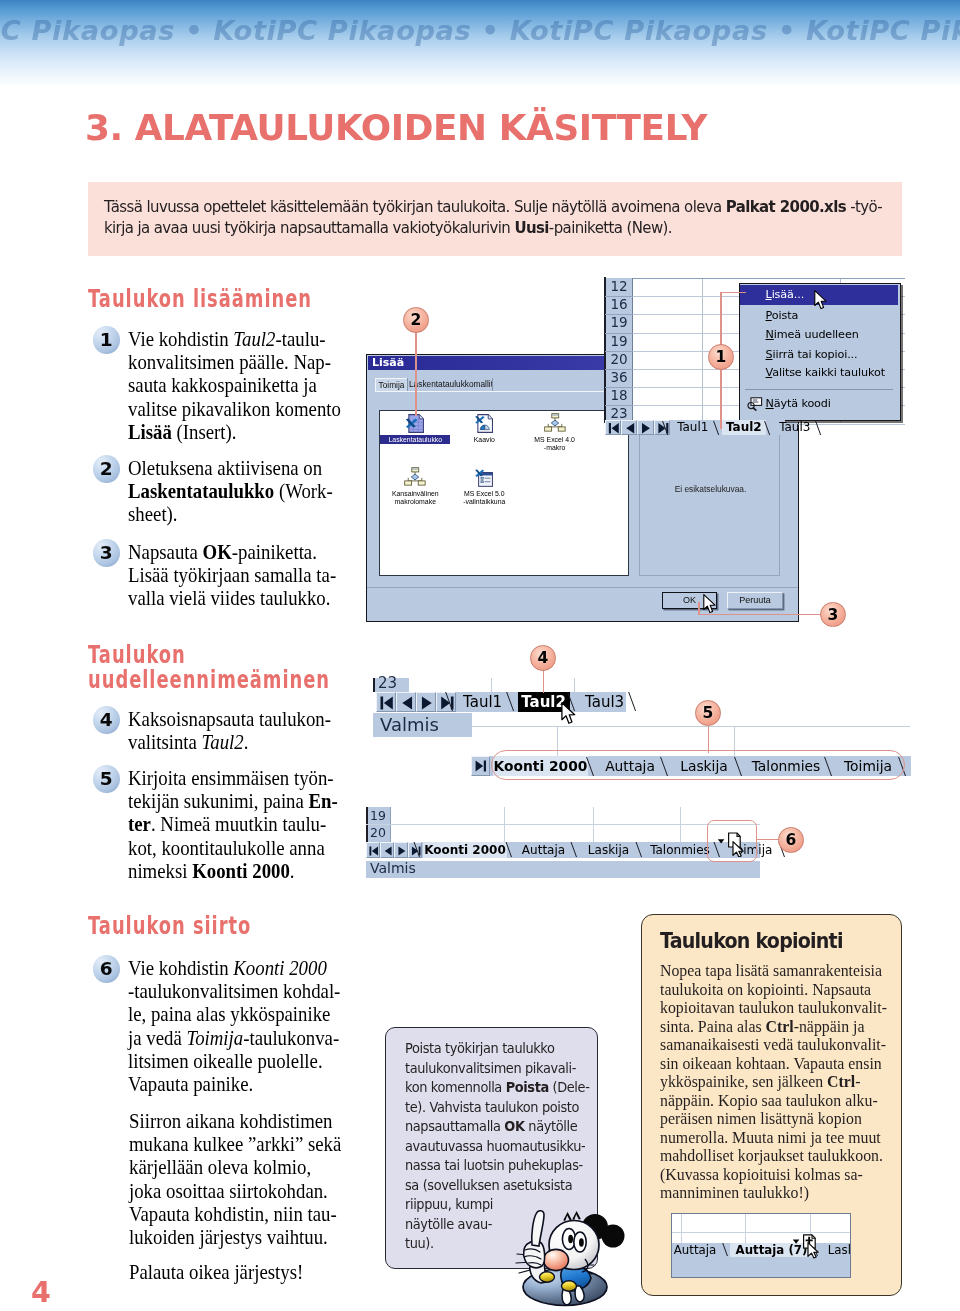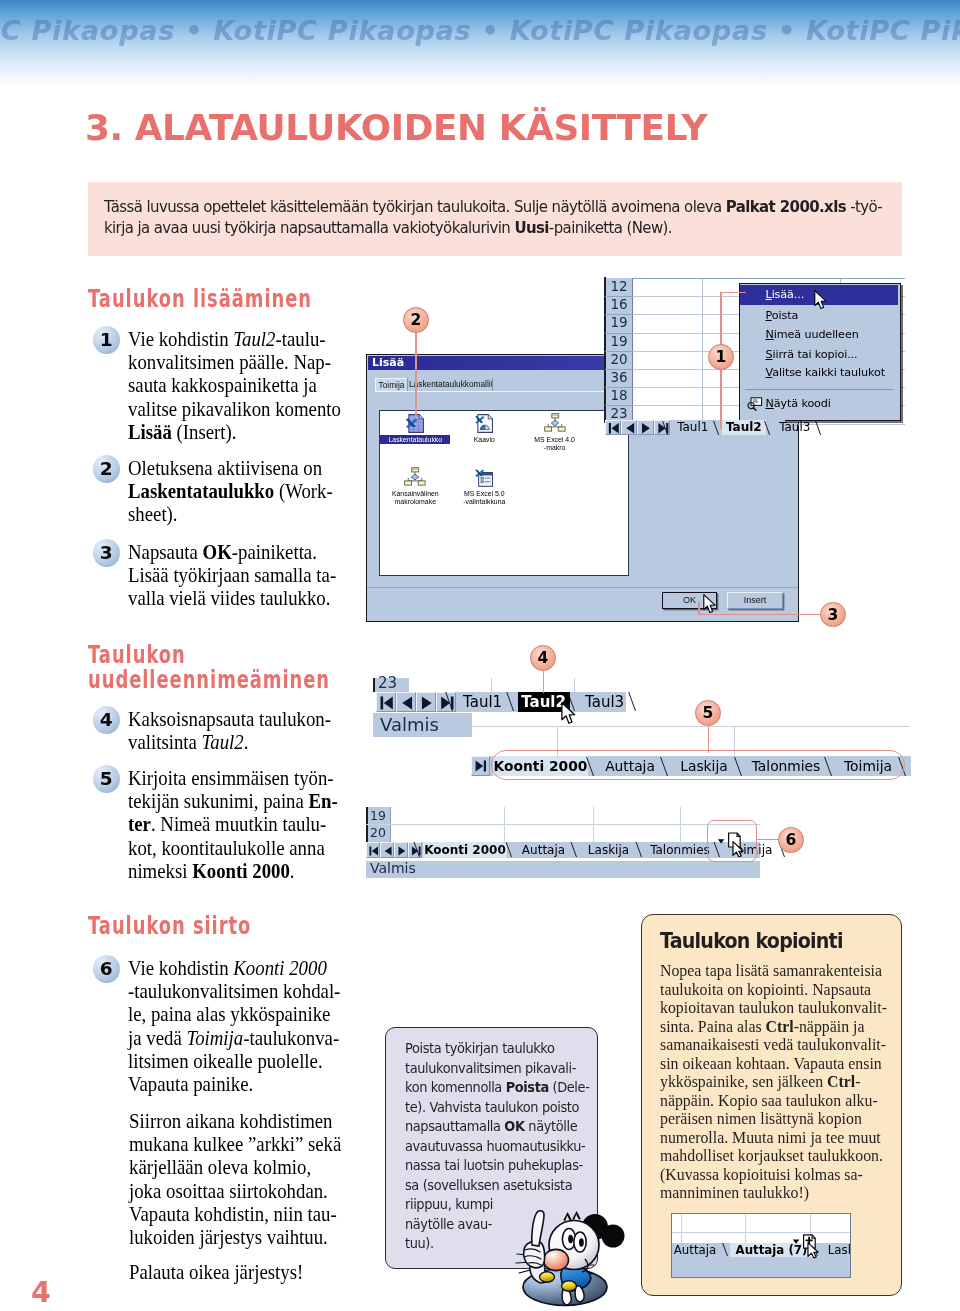--- a/index.html
+++ b/index.html
@@ -244,25 +244,28 @@
   </div>
 
   <div style="position:absolute;left:8px;top:35.6px;width:415px;height:1px;background:#f1f5fa;"></div>
   <div style="position:absolute;left:8px;top:22.7px;width:32px;height:13px;background:#c9d7e8;border-top:1px solid #f1f5fa;border-left:1px solid #f1f5fa;box-sizing:border-box;font-size:8.3px;line-height:12px;text-align:center;color:#111;">Toimija</div>
   <div style="position:absolute;left:40.3px;top:22.7px;width:0.9px;height:13px;background:#8595ac;"></div>
   <div style="position:absolute;left:42px;top:22.7px;width:80px;height:13px;box-sizing:border-box;font-size:8.3px;line-height:12px;text-align:center;color:#111;">Laskentataulukkomallit</div>
   <div style="position:absolute;left:124.5px;top:22.7px;width:0.9px;height:13px;background:#8595ac;"></div>
 
   <div style="position:absolute;left:12px;top:55px;width:250px;height:166px;background:#fff;border:1.3px solid #2b3544;box-sizing:border-box;"></div>
 
+  <div style="position:absolute;left:272px;top:55px;width:141px;height:166px;border:1.2px solid #97a5ba;box-sizing:border-box;">
+    <div style="position:absolute;left:0;top:73px;width:141px;text-align:center;font-size:8.4px;color:#222;">Ei esikatselukuvaa.</div>
+  </div>
 
   <div style="position:absolute;left:0px;top:231.5px;width:431px;height:1px;background:#97a5ba;"></div>
 
   <div style="position:absolute;left:295px;top:237px;width:55px;height:16.5px;background:#b9c9df;border:1.4px solid #12131a;box-shadow:1.4px 1.4px 0 #5c6a80;box-sizing:border-box;font-size:9px;line-height:14px;text-align:center;color:#111;">OK</div>
-  <div style="position:absolute;left:360px;top:237px;width:56px;height:16.5px;background:#b9c9df;border:1.1px solid #8595ac;border-top-color:#edf2f8;border-left-color:#edf2f8;box-shadow:1.4px 1.4px 0 #5c6a80;box-sizing:border-box;font-size:9px;line-height:14px;text-align:center;color:#111;">Insert</div>
+  <div style="position:absolute;left:360px;top:237px;width:56px;height:16.5px;background:#b9c9df;border:1.1px solid #8595ac;border-top-color:#edf2f8;border-left-color:#edf2f8;box-shadow:1.4px 1.4px 0 #5c6a80;box-sizing:border-box;font-size:9px;line-height:14px;text-align:center;color:#111;">Peruuta</div>
   <div id="dlg1-items">
       <div style="position: absolute; left: 14.3px; top: 57.5px; width: 68px; height: 40px;">
         <div style="position: absolute; left: 0px; top: 0px; width: 68px; text-align: center; height: 22px;"><svg viewBox="0 0 26 26" width="20" height="21">
             <path d="M5 1.5h13.5l5.5 5.5v17.5H5z" fill="#9aa4e8" stroke="#3a3f72" stroke-width="1.4"></path>
             <path d="M18.5 1.5v5.5h5.5" fill="#c7cdf2" stroke="#3a3f72" stroke-width="1.1"></path>
             <g stroke="#6f79c9" stroke-width="0.9" opacity="0.85">
               <path d="M5 11.5h19M5 16h19M5 20.5h19M11 7v17M17.3 7v17"></path>
             </g>
             <g transform="translate(0.4,6.2)">
               <path d="M0.6 1.2 L4.0 0.2 L13.6 10.8 L10.2 11.9 Z" fill="#0e4a86"></path>

